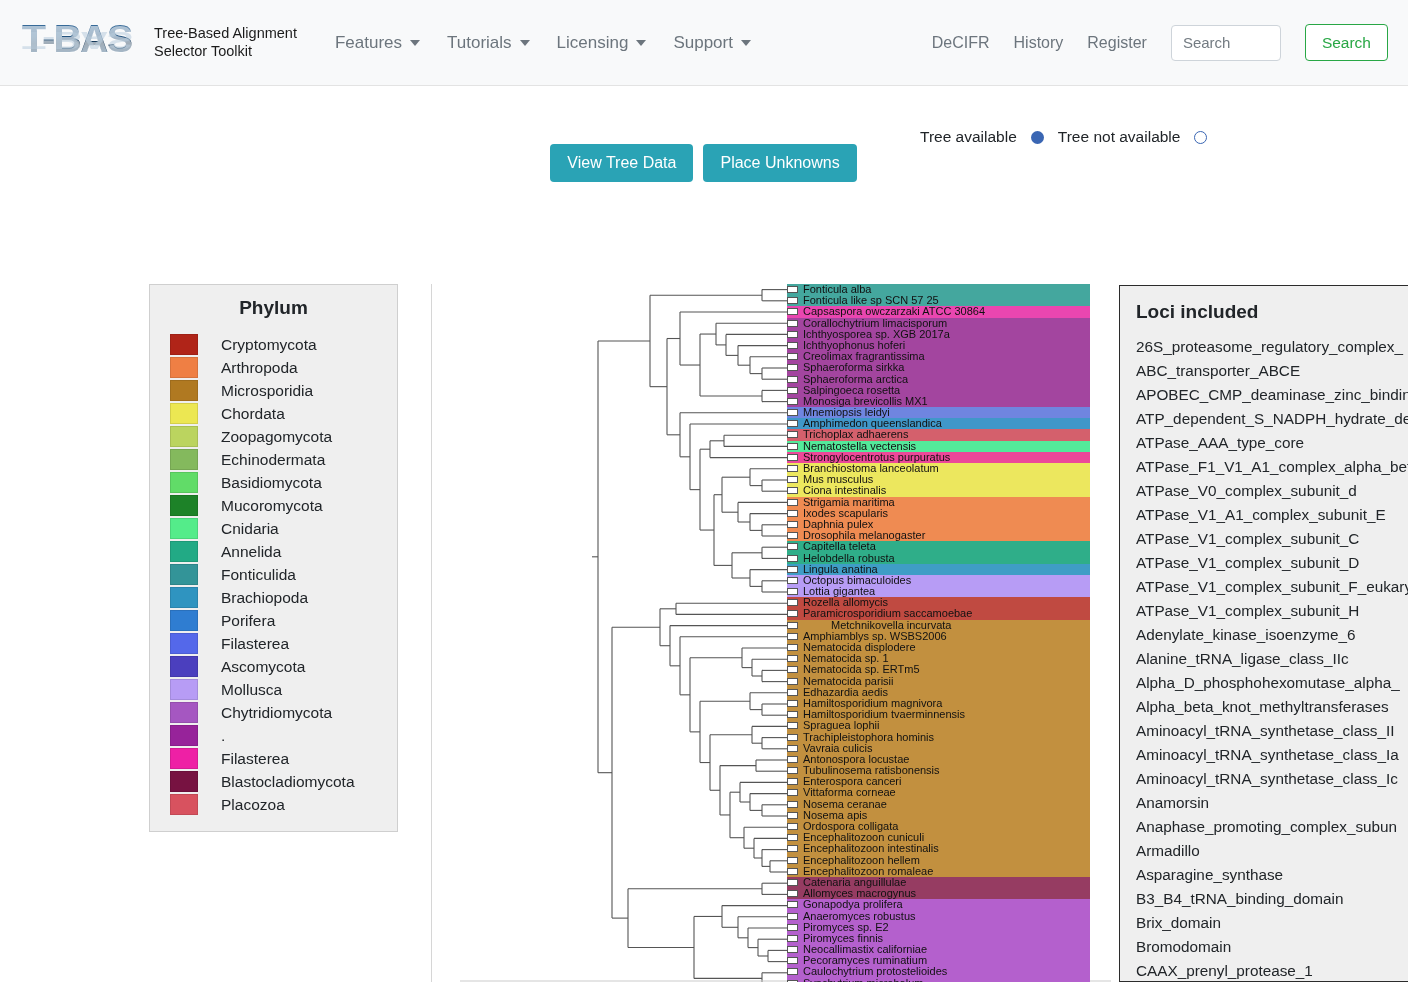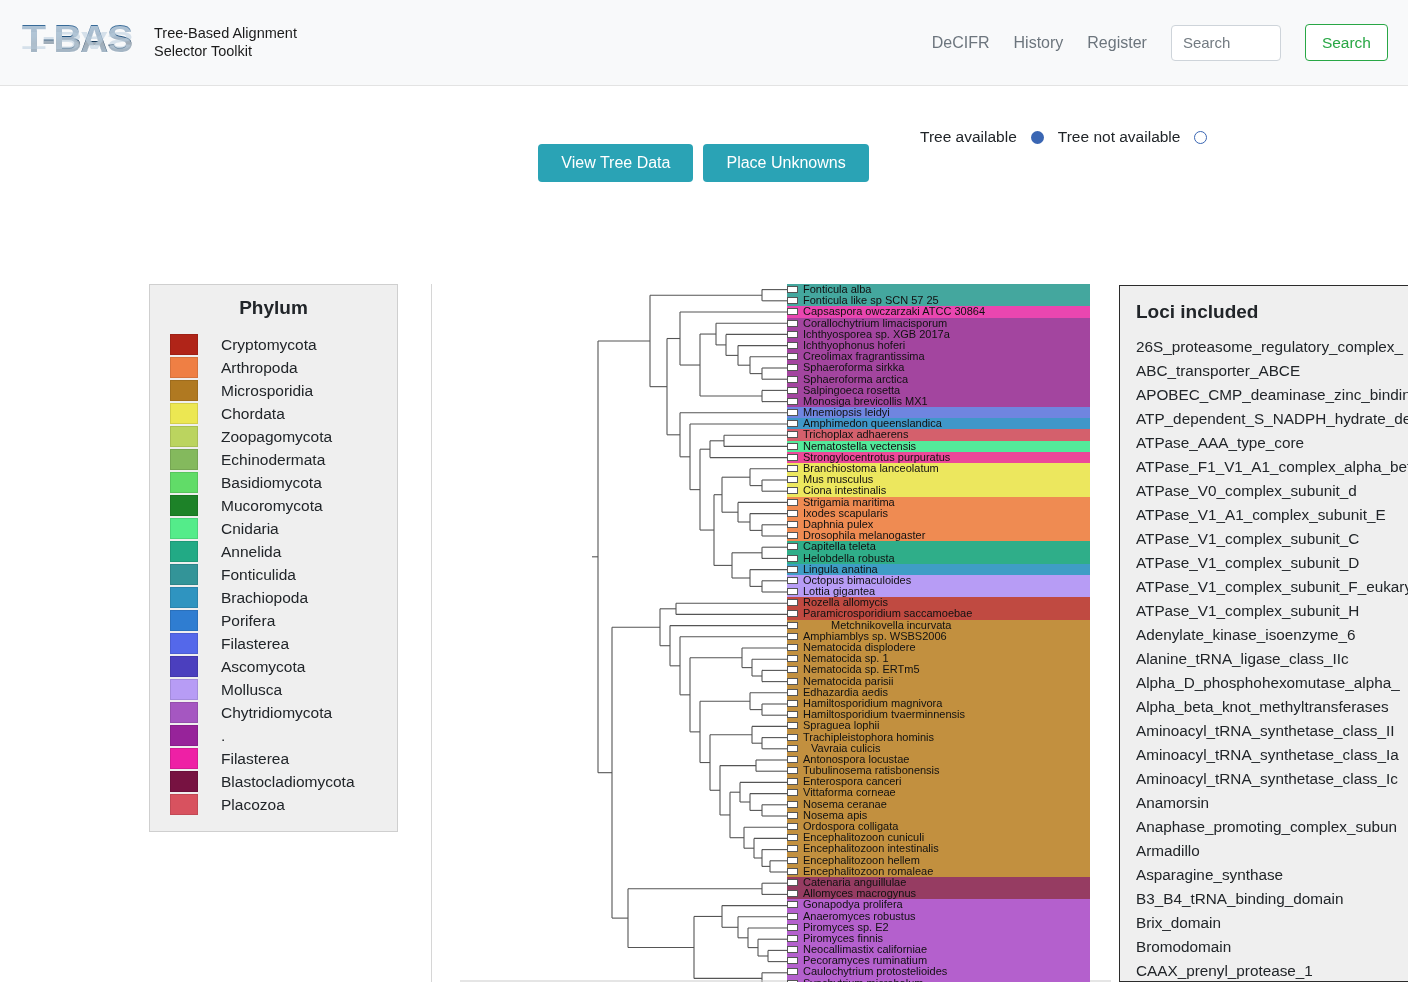--- a/index.html
+++ b/index.html
@@ -84,21 +84,21 @@
   #page-title {
     font-size: 24px; color: #212529; line-height: 1.33;
     font-weight: normal;
     margin: 0;
   }
   #action-buttons {
     margin-top: 22px; display: flex; justify-content: center; gap: 10px;
   }
   .action-btn {
     background: #2aa3b5; color: #fff; border: none; border-radius: 4px;
-    font-size: 16px; padding: 10px 23px; cursor: pointer;
+    font-size: 16px; padding: 10px 17px; cursor: pointer;
     font-family: "Liberation Sans", sans-serif;
   }
   #tree-availability {
     position: absolute; top: 128px; left: 920px;
     font-size: 15.5px; color: #212529;
     display: flex; align-items: center; gap: 14px; white-space: nowrap;
   }
   .dot-filled {
     width: 13px; height: 13px; border-radius: 50%;
     background: #3a66b3; display: inline-block;
@@ -182,20 +182,38 @@
     <div class="logo-wrap">
       <div class="logo-main">T-BAS</div>
       <div class="logo-reflect">T-BAS</div>
     </div>
     <div id="brand-sub">
       <div>Tree-Based Alignment</div>
       <div>Selector Toolkit</div>
     </div>
   </div>
 
+  <div id="nav-links">
+    <div class="nav-link">
+      <span>Features</span>
+      <span class="caret"></span>
+    </div>
+    <div class="nav-link">
+      <span>Tutorials</span>
+      <span class="caret"></span>
+    </div>
+    <div class="nav-link">
+      <span>Licensing</span>
+      <span class="caret"></span>
+    </div>
+    <div class="nav-link">
+      <span>Support</span>
+      <span class="caret"></span>
+    </div>
+  </div>
 
   <div id="nav-right">
     <span class="nav-plain">DeCIFR</span>
     <span class="nav-plain">History</span>
     <span class="nav-plain">Register</span>
     <input id="search-input" type="text" placeholder="Search" style="">
     <button id="search-button">Search</button>
   </div>
 </div>
 
@@ -654,21 +672,21 @@
         <span class="taxon">Hamiltosporidium tvaerminnensis</span>
       </div>
       <div class="tree-row" style="background: rgb(194, 144, 63);">
         <span class="tip-box"></span>
         <span class="taxon">Spraguea lophii</span>
       </div>
       <div class="tree-row" style="background: rgb(194, 144, 63);">
         <span class="tip-box"></span>
         <span class="taxon">Trachipleistophora hominis</span>
       </div>
-      <div class="tree-row" style="background: rgb(194, 144, 63); padding-left: 8px;">
+      <div class="tree-row" style="background: rgb(194, 144, 63);">
         <span class="tip-box"></span>
         <span class="taxon">Vavraia culicis</span>
       </div>
       <div class="tree-row" style="background: rgb(194, 144, 63);">
         <span class="tip-box"></span>
         <span class="taxon">Antonospora locustae</span>
       </div>
       <div class="tree-row" style="background: rgb(194, 144, 63);">
         <span class="tip-box"></span>
         <span class="taxon">Tubulinosema ratisbonensis</span>

